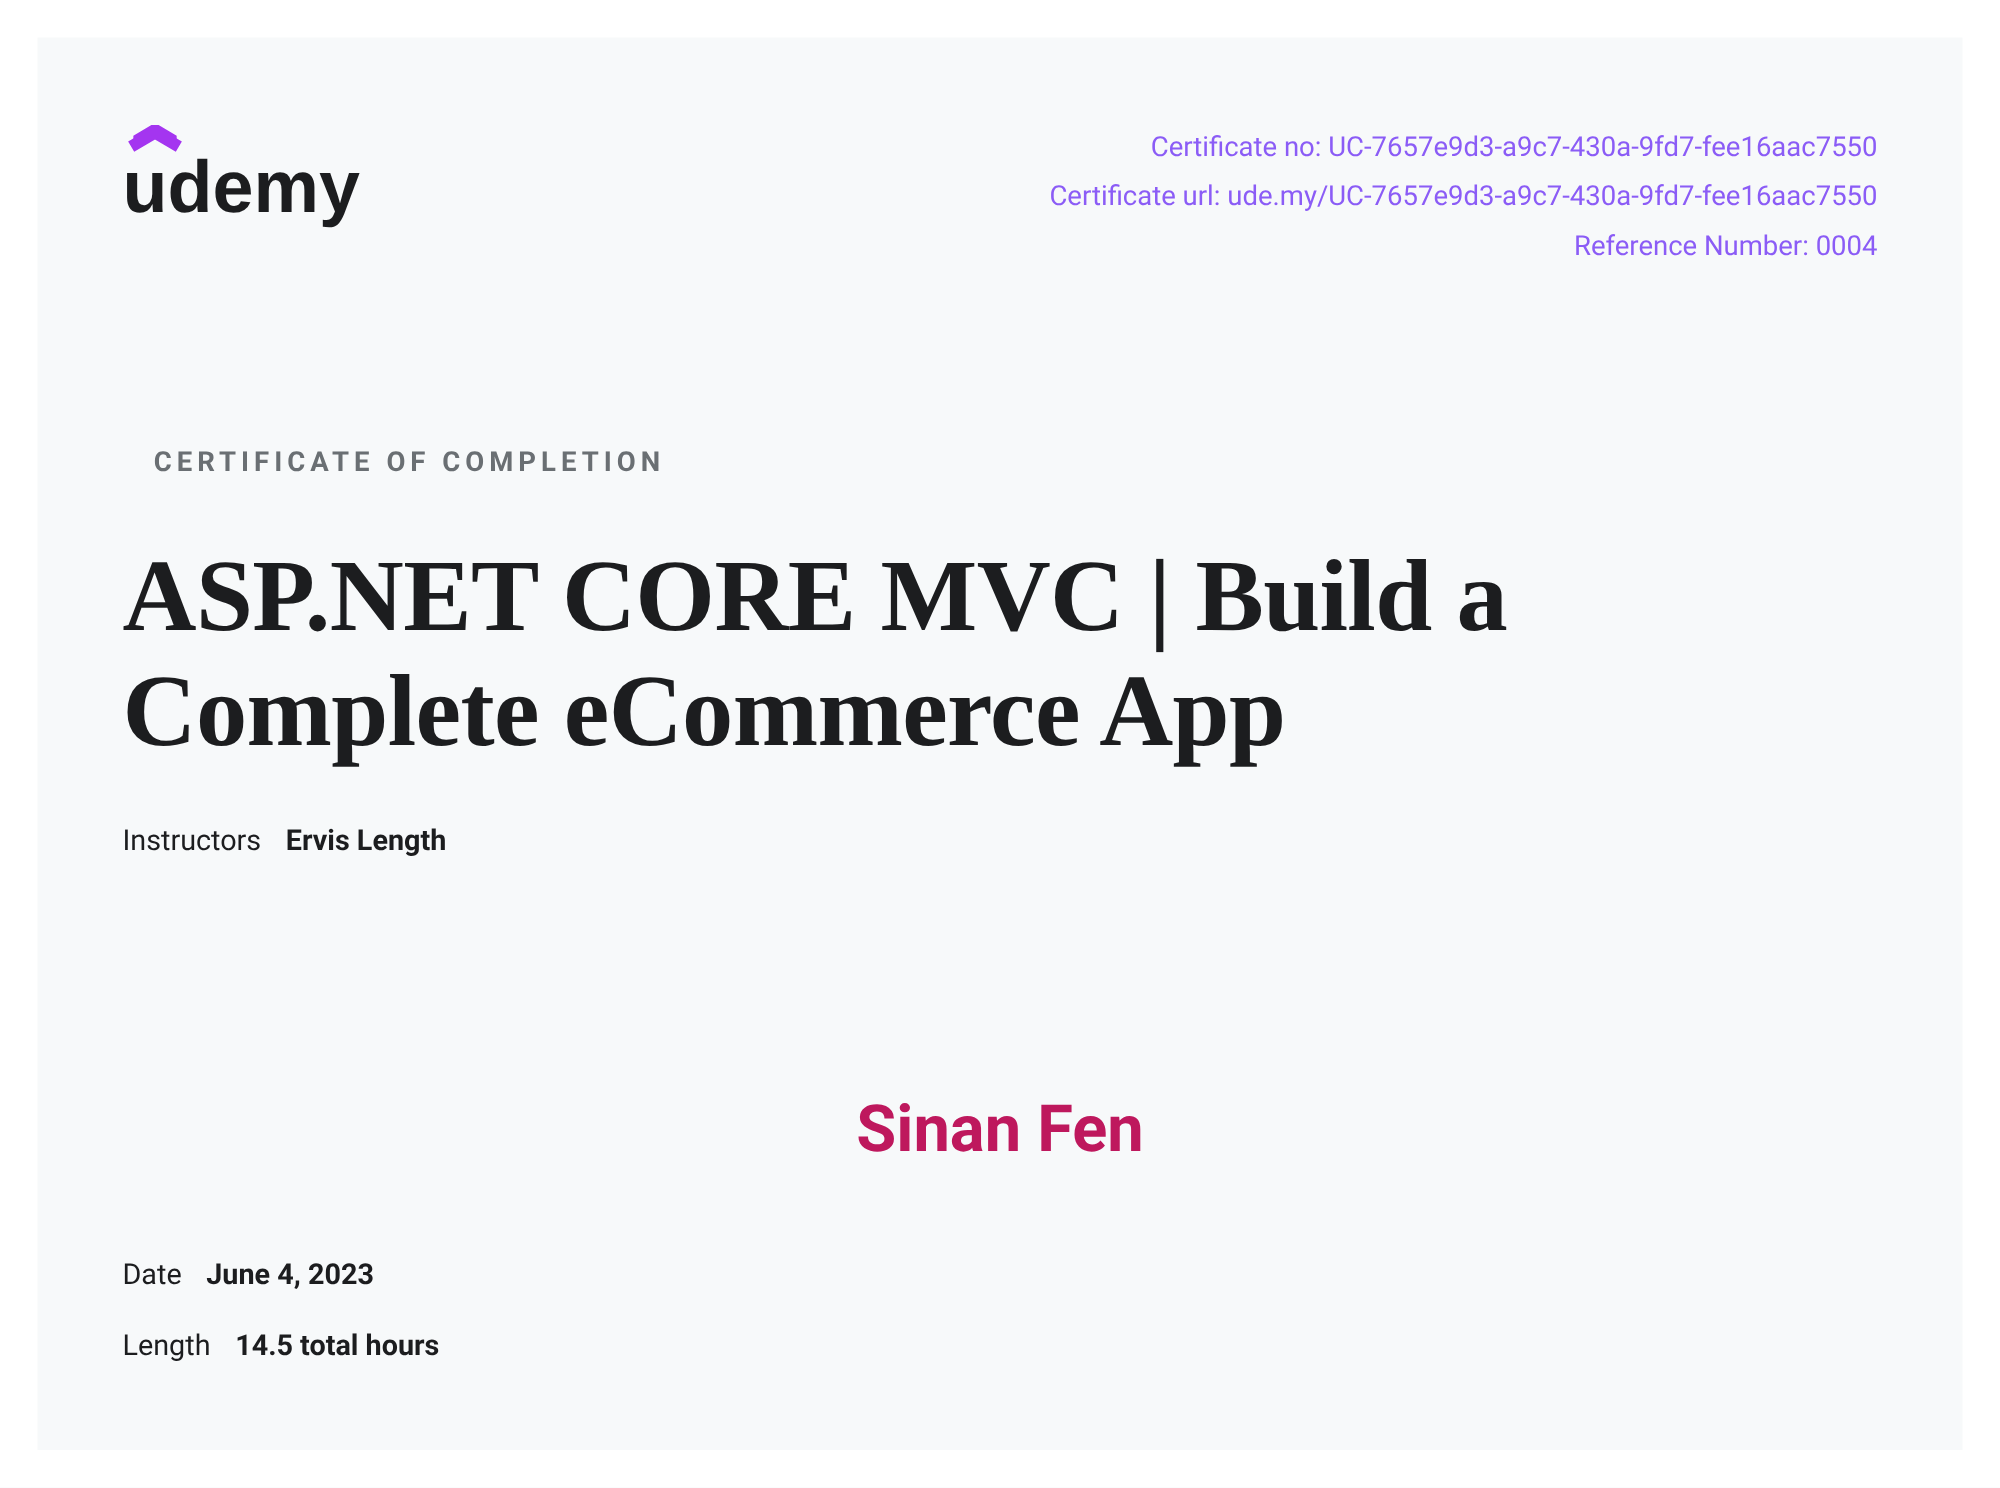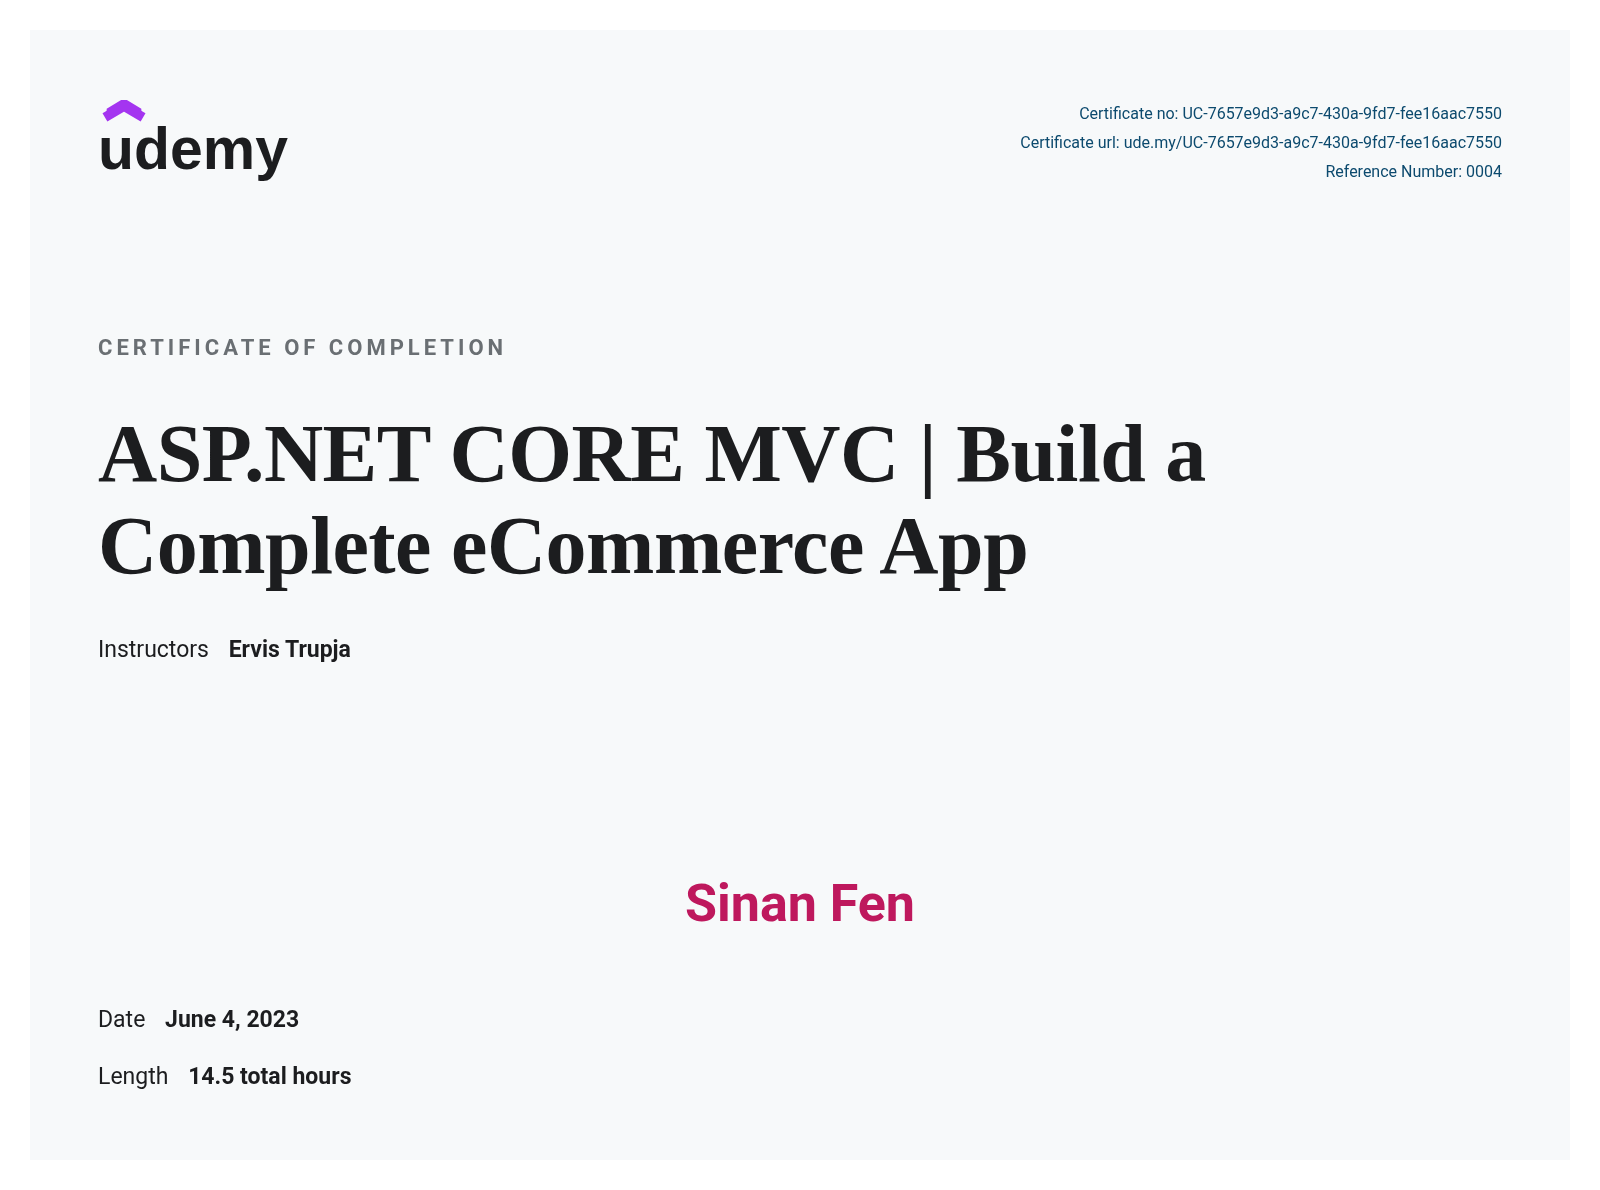--- a/index.html
+++ b/index.html
@@ -28,33 +28,34 @@
     .logo {
       display: flex;
       align-items: flex-start;
     }
     .logo svg {
       width: 260px;
       height: auto;
     }
     .meta-info {
       text-align: right;
-      color: #0c4a6e;
-      font-size: 16px;
+      color: #8b5cf6;
+      font-size: 22px;
       line-height: 1.7;
     }
     .meta-info div {
       margin-bottom: 2px;
     }
     .section-title {
       color: #6a6f73;
       font-size: 22px;
       font-weight: 700;
       letter-spacing: 4px;
       margin-bottom: 28px;
+      margin-left: 25px;
     }
     .course-title {
       font-family: Georgia, "Times New Roman", serif;
       font-size: 82px;
       font-weight: 700;
       color: #1c1d1f;
       line-height: 1.12;
       margin-bottom: 24px;
       letter-spacing: -0.5px;
     }
@@ -111,21 +112,21 @@
       <div>Reference Number: 0004</div>
     </div>
   </div>
 
   <div class="section-title">CERTIFICATE OF COMPLETION</div>
 
   <h1 class="course-title">ASP.NET CORE MVC | Build a Complete eCommerce App</h1>
 
   <div class="instructors-row">
     <span class="instructors-label">Instructors</span>
-    <span class="instructors-name">Ervis Trupja</span>
+    <span class="instructors-name">Ervis Length</span>
   </div>
 
   <div class="spacer"></div>
 
   <div class="recipient-name">Sinan Fen</div>
 
   <div class="info-row">
     <span class="info-label">Date</span>
     <span class="info-value">June 4, 2023</span>
   </div>

